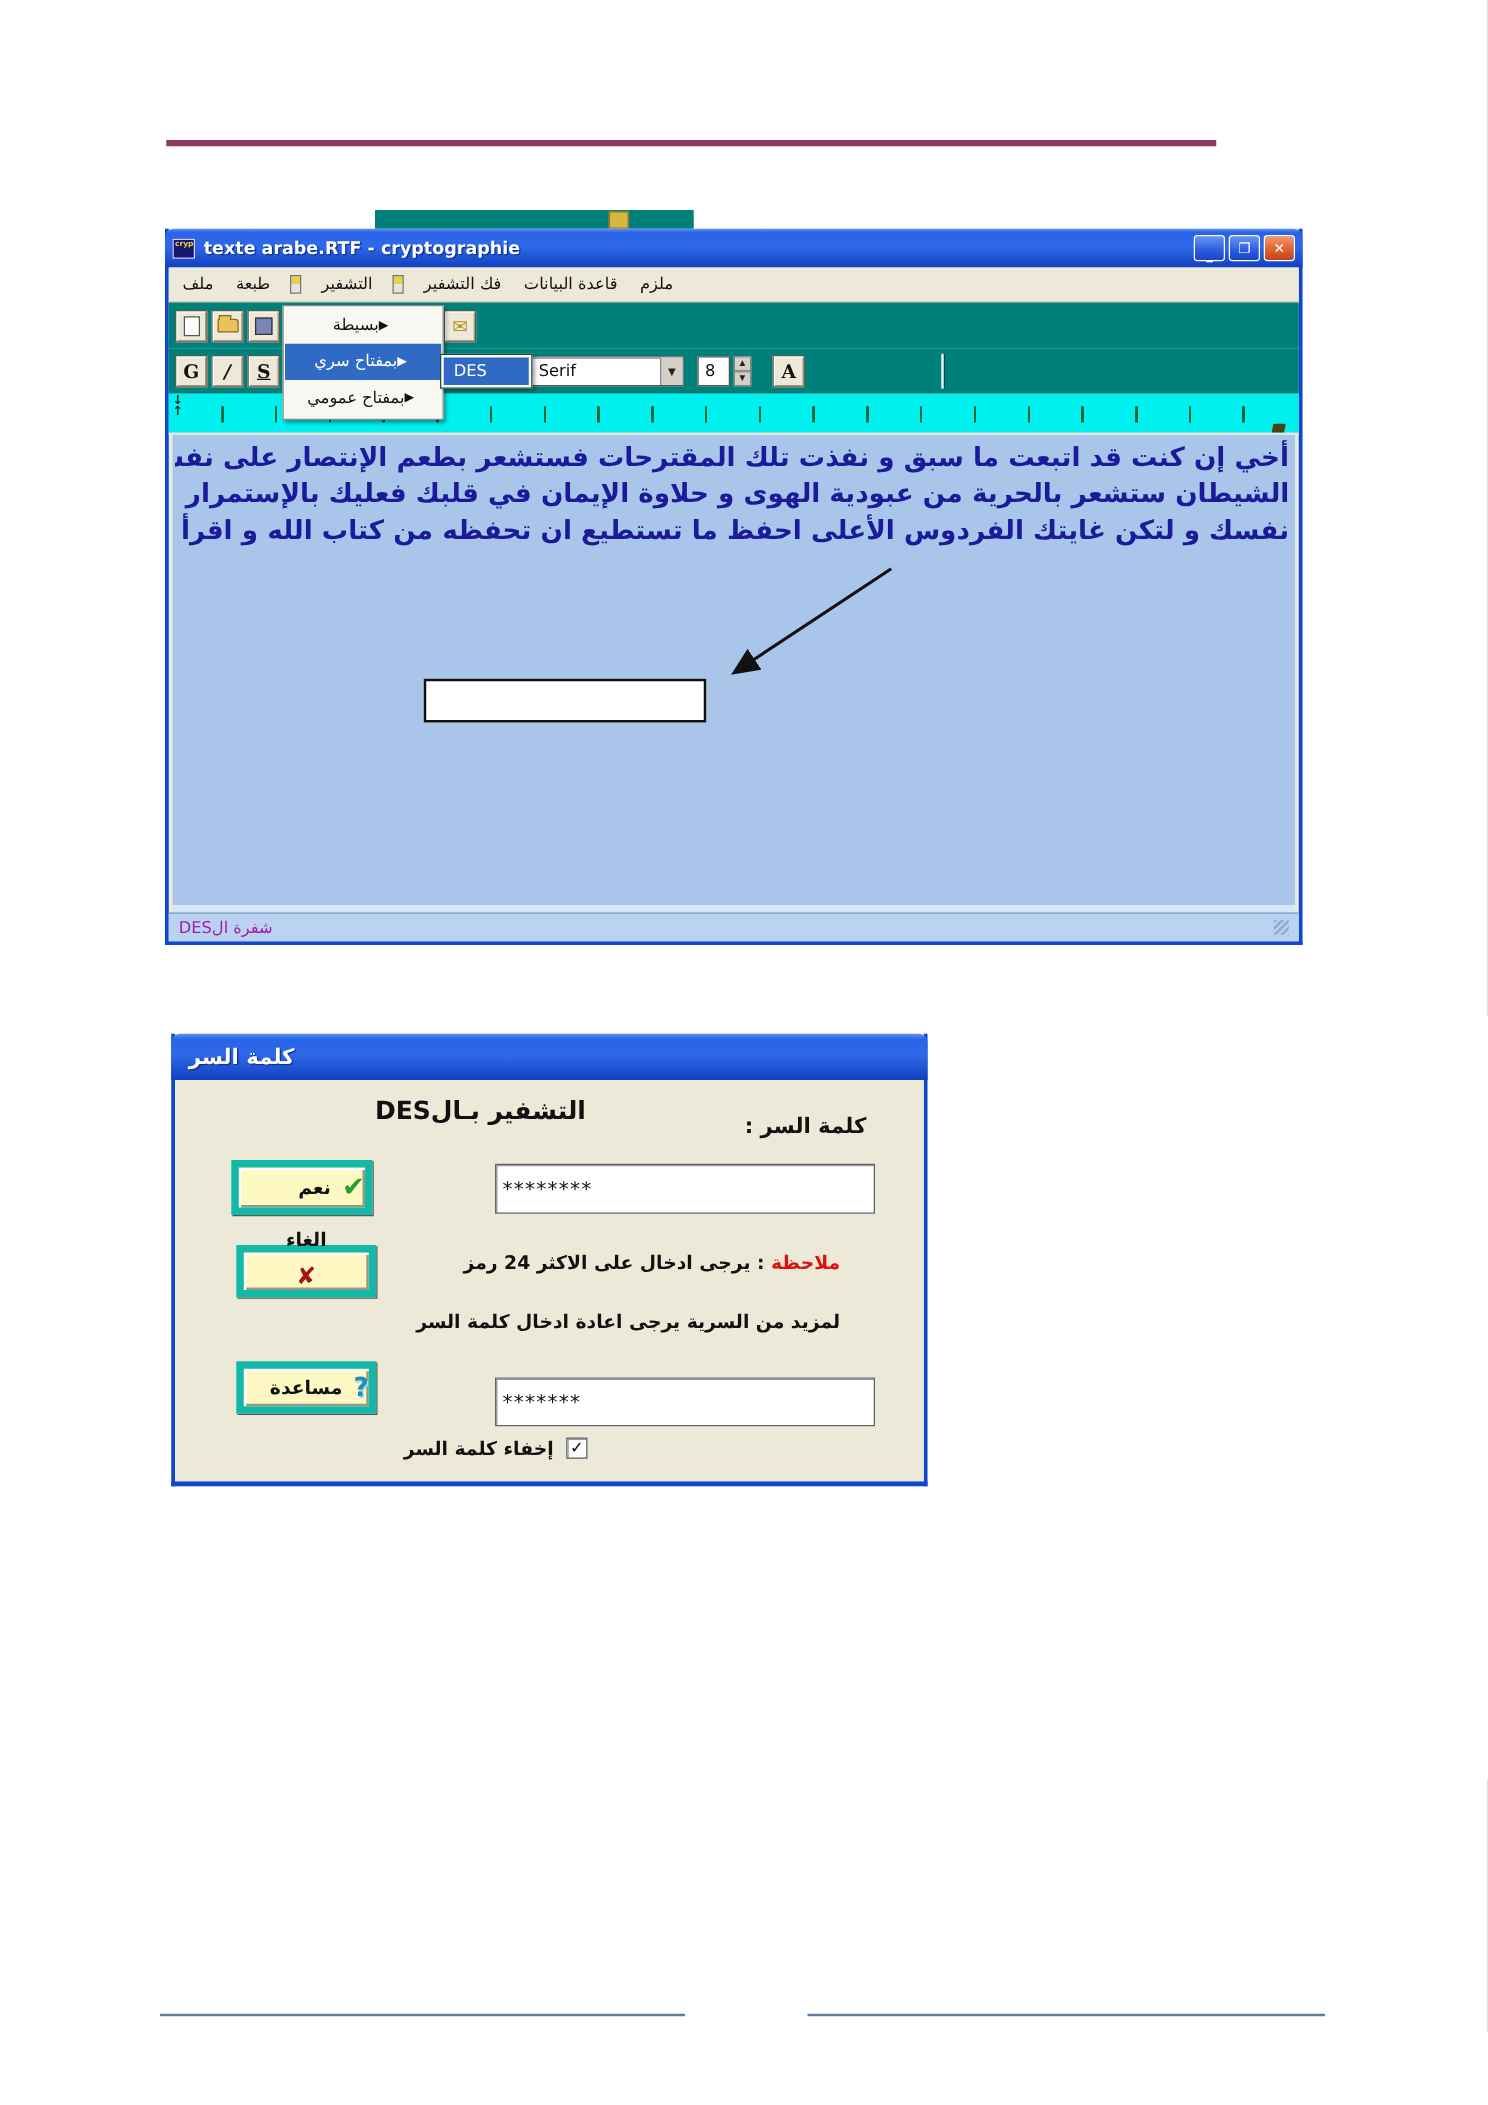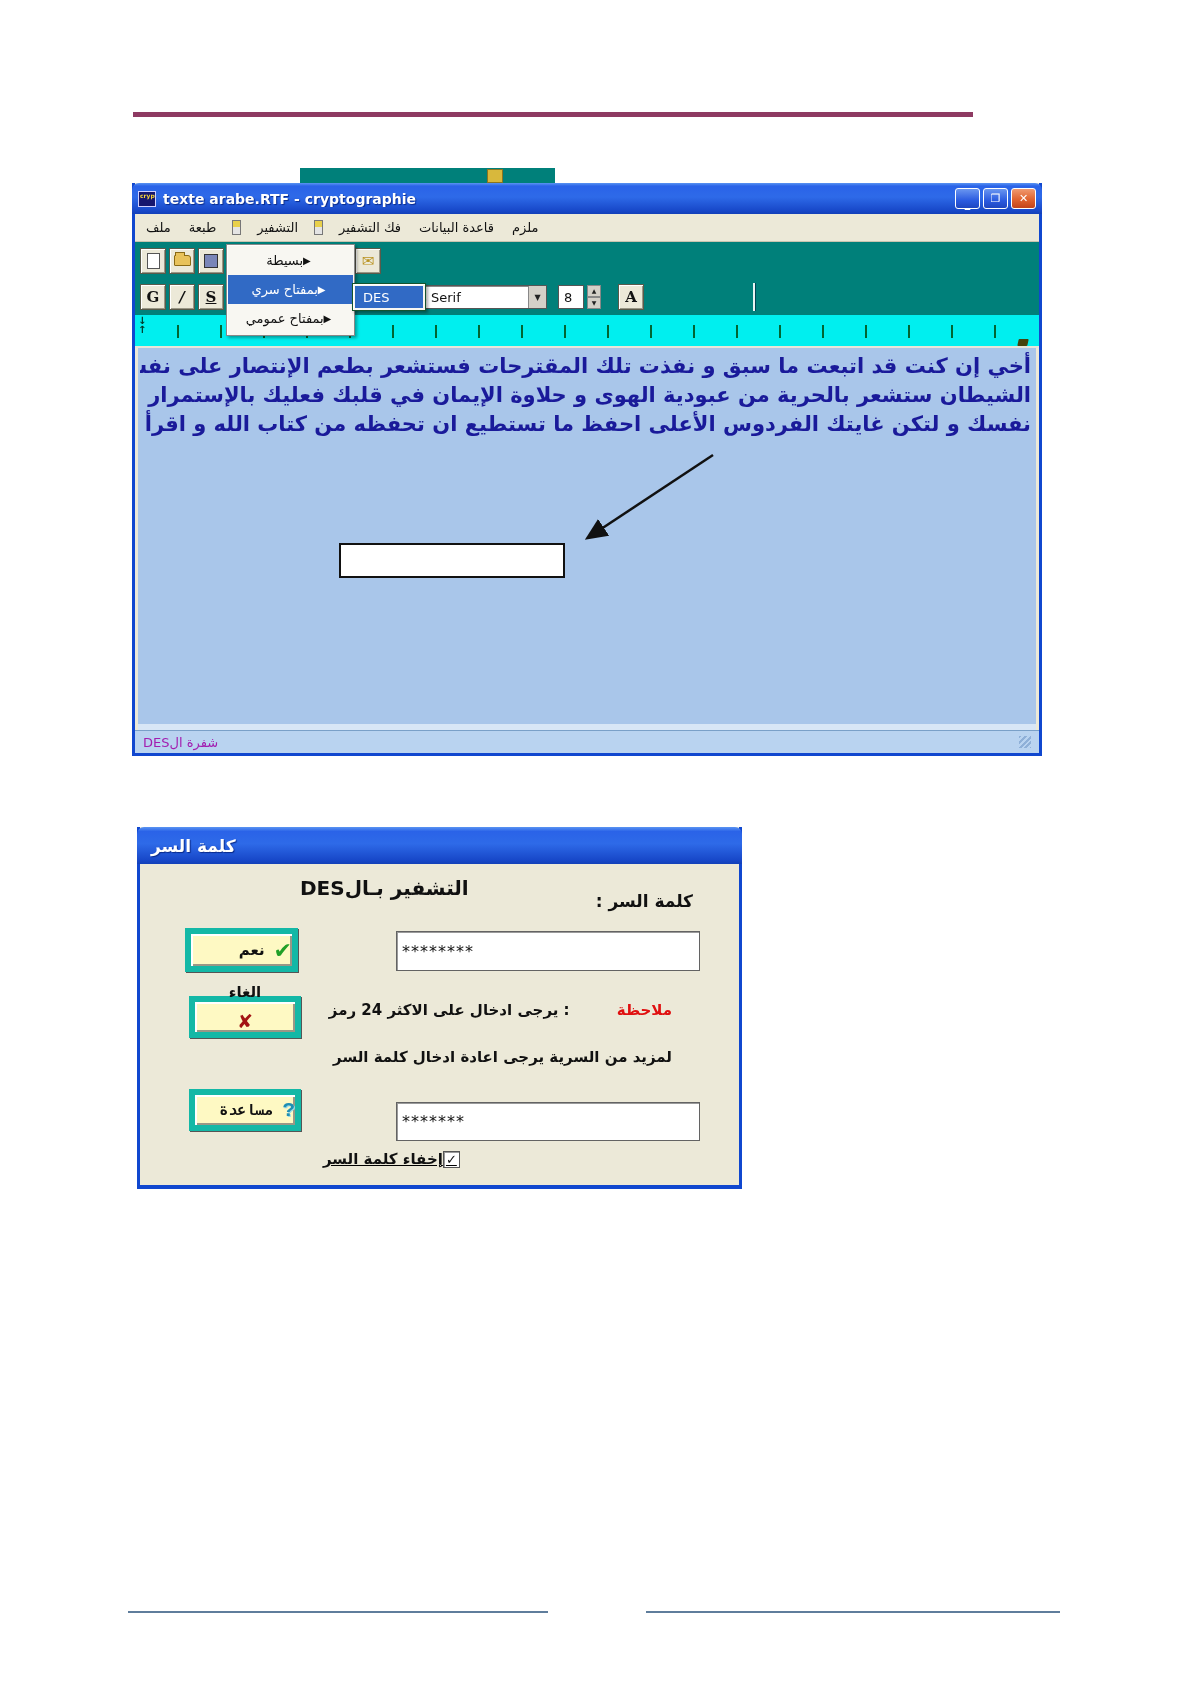--- a/index.html
+++ b/index.html
@@ -81,28 +81,28 @@
   .dlg-titlebar .t-text { color:#fff; font-weight:bold; font-size:17px; text-shadow:1px 1px 1px #0a2a8a; }
   .dlg-body { position:absolute; left:0; top:37px; width:599px; height:321px; background:#ece9d8; }
   .dlg-header { position:absolute; left:160px; top:12px; font-size:20px; font-weight:bold; color:#111; direction:rtl; }
   .dlg-label-pass { position:absolute; right:46px; top:27px; font-size:17px; font-weight:bold; color:#111; direction:rtl; }
   .field { position:absolute; background:#fff; border:1px solid #636363; box-shadow:inset 1px 1px 0 #9a9a9a, inset -1px -1px 0 #fff; font-size:16px; color:#111; display:flex; align-items:center; padding-left:5px; letter-spacing:1px; }
   .field1 { left:256px; top:67px; width:304px; height:40px; }
   .field2 { left:256px; top:238px; width:304px; height:39px; }
   .dbtn { position:absolute; background:#fef9c3; border:6px solid #14b8a6; box-shadow:inset 2px 2px 0 #fff, inset -2px -2px 0 #9a9786, 1px 1px 0 #555; display:flex; align-items:center; justify-content:flex-end; gap:9px; font-size:15px; font-weight:bold; color:#111; }
   .btn-yes { left:45px; top:64px; width:113px; height:44px; }
   .btn-cancel { left:49px; top:132px; width:112px; height:42px;flex-direction:column; }
-  .btn-help { left:49px; top:225px; width:112px; height:42px;font-family:Liberation Mono, monospace; }
+  .btn-help { left:49px; top:225px; width:112px; height:42px; }
   .ic-check { color:#22a028; font-size:22px; }
   .ic-cross { color:#a31414; font-size:19px; }
   .ic-help { color:#1f8fb4; font-size:21px; text-shadow:1px 1px 0 #9adbe8; }
   .dlg-note { position:absolute; right:67px; top:137px; font-size:15px; font-weight:bold; color:#111; direction:rtl; }
-  .dlg-note .red { color:#e01010;margin-left:42px; }
+  .dlg-note .red { color:#e01010; }
   .dlg-label2 { position:absolute; right:67px; top:184px; font-size:15px; font-weight:bold; color:#111; direction:rtl; }
-  .cbrow { position:absolute; left:183px; top:286px; display:flex; align-items:center; gap:0;text-decoration:underline; }
+  .cbrow { position:absolute; left:183px; top:286px; display:flex; gap:10px; }
   .cbrow .cb-label { font-size:15px; font-weight:bold; color:#111; direction:rtl; }
   .checkbox { width:17px; height:17px; background:#fff; border:1px solid #555; box-shadow:inset 1px 1px 0 #9a9a9a; font-size:13px; font-weight:bold; color:#111; display:flex; align-items:center; justify-content:center; }
 </style>
 </head>
 <body>
 
 <div class="page">
 
   <div class="abs rule-top"></div>
   <div class="abs frag-teal"></div>

